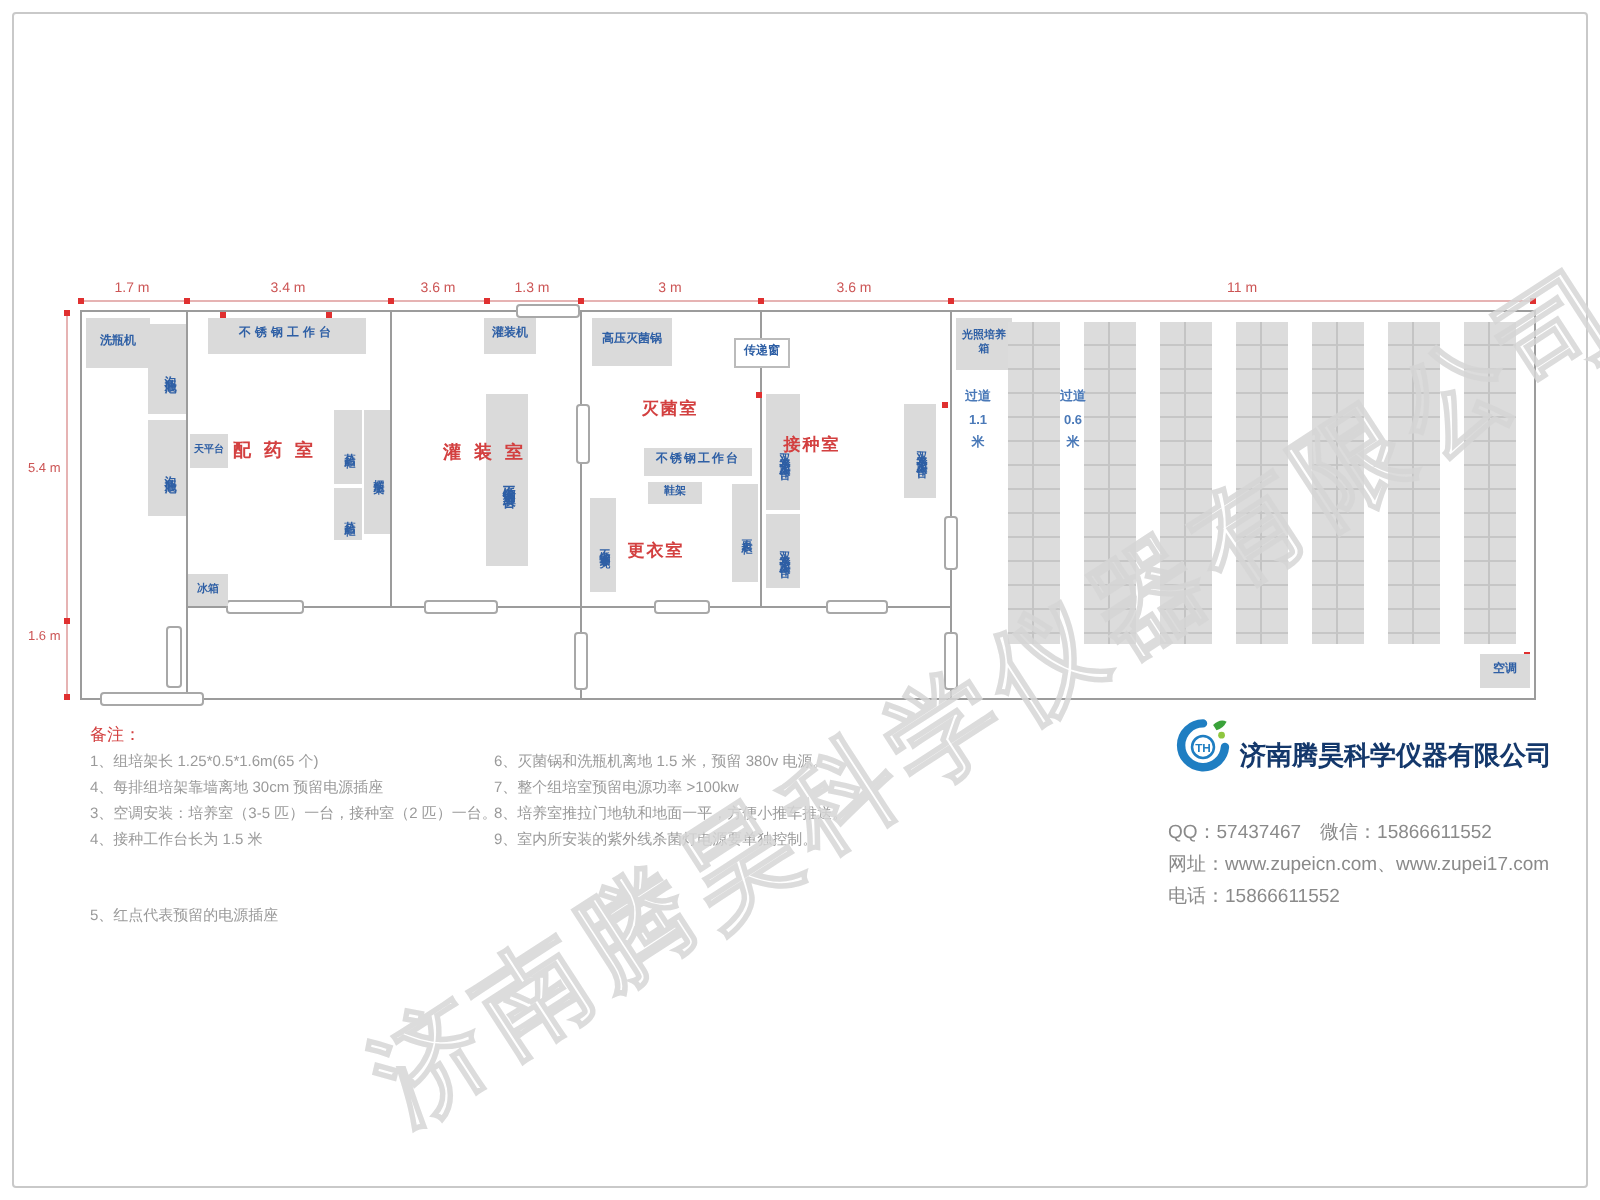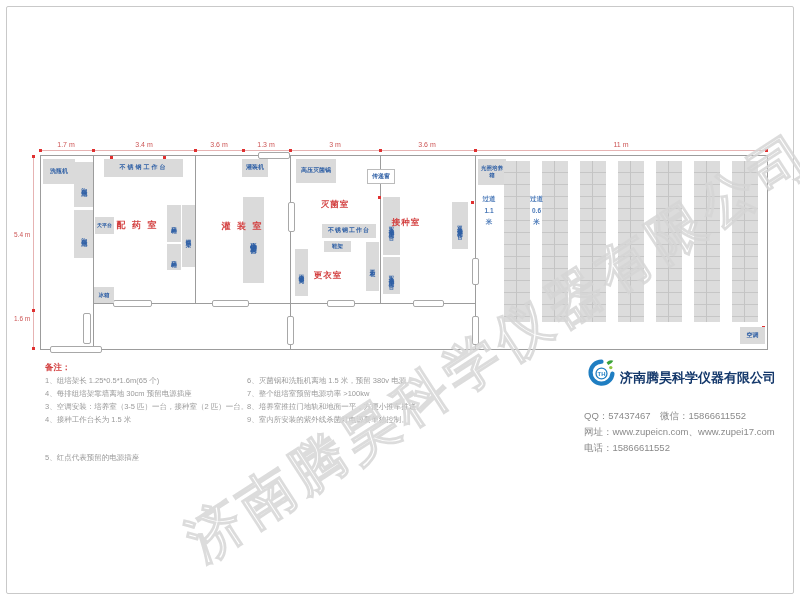--- a/index.html
+++ b/index.html
@@ -17,21 +17,21 @@
   .door{position:absolute;background:#ffffff;border:1px solid #a8a8a8;border-radius:2px;}
   .box{position:absolute;background:#dadada;color:#2e5fa5;display:flex;align-items:center;justify-content:center;
        text-align:center;font-size:6px;font-weight:bold;line-height:1.25;}
   .vtext{writing-mode:vertical-rl;letter-spacing:1px;}
   .aisle{position:absolute;color:#4a79b8;font-size:6.5px;font-weight:bold;text-align:center;line-height:1.8;}
   .room{position:absolute;color:#d34040;font-size:9px;font-weight:bold;text-align:center;letter-spacing:2px;white-space:nowrap;}
   .rack{position:absolute;top:161px;width:26px;height:161px;background-color:#dcdcdc;
         background-image:linear-gradient(to right,transparent 12px,#c4c4c4 12px,#c4c4c4 13px,transparent 13px),
                          repeating-linear-gradient(to bottom,transparent 0,transparent 11px,#c6c6c6 11px,#c6c6c6 12px);}
   .note{position:absolute;color:#9a9a9a;font-size:7.5px;white-space:nowrap;}
-  .note-title{position:absolute;color:#d34040;font-size:8.5px;font-weight:bold;}
+  .note-title{position:absolute;color:#d34040;font-size:8.5px;font-weight:normal;}
   .company-name{position:absolute;color:#14386b;font-size:13px;font-weight:bold;white-space:nowrap;}
   .company-line{position:absolute;color:#8a8a8a;font-size:9.5px;white-space:nowrap;}
   .watermark{
     position:absolute;left:120px;top:310px;width:760px;text-align:center;
     font-size:55px;font-weight:bold;letter-spacing:6px;white-space:nowrap;
     color:transparent;-webkit-text-stroke:1px #d6d6d6;
     transform:rotate(-33deg);opacity:.85;pointer-events:none;z-index:50;
   }
   .culture-label{position:absolute;left:475px;top:330px;width:292px;text-align:center;font-size:9px;font-weight:bold;white-space:nowrap;}
   .culture-label .red{color:#d34040;letter-spacing:3px;}

